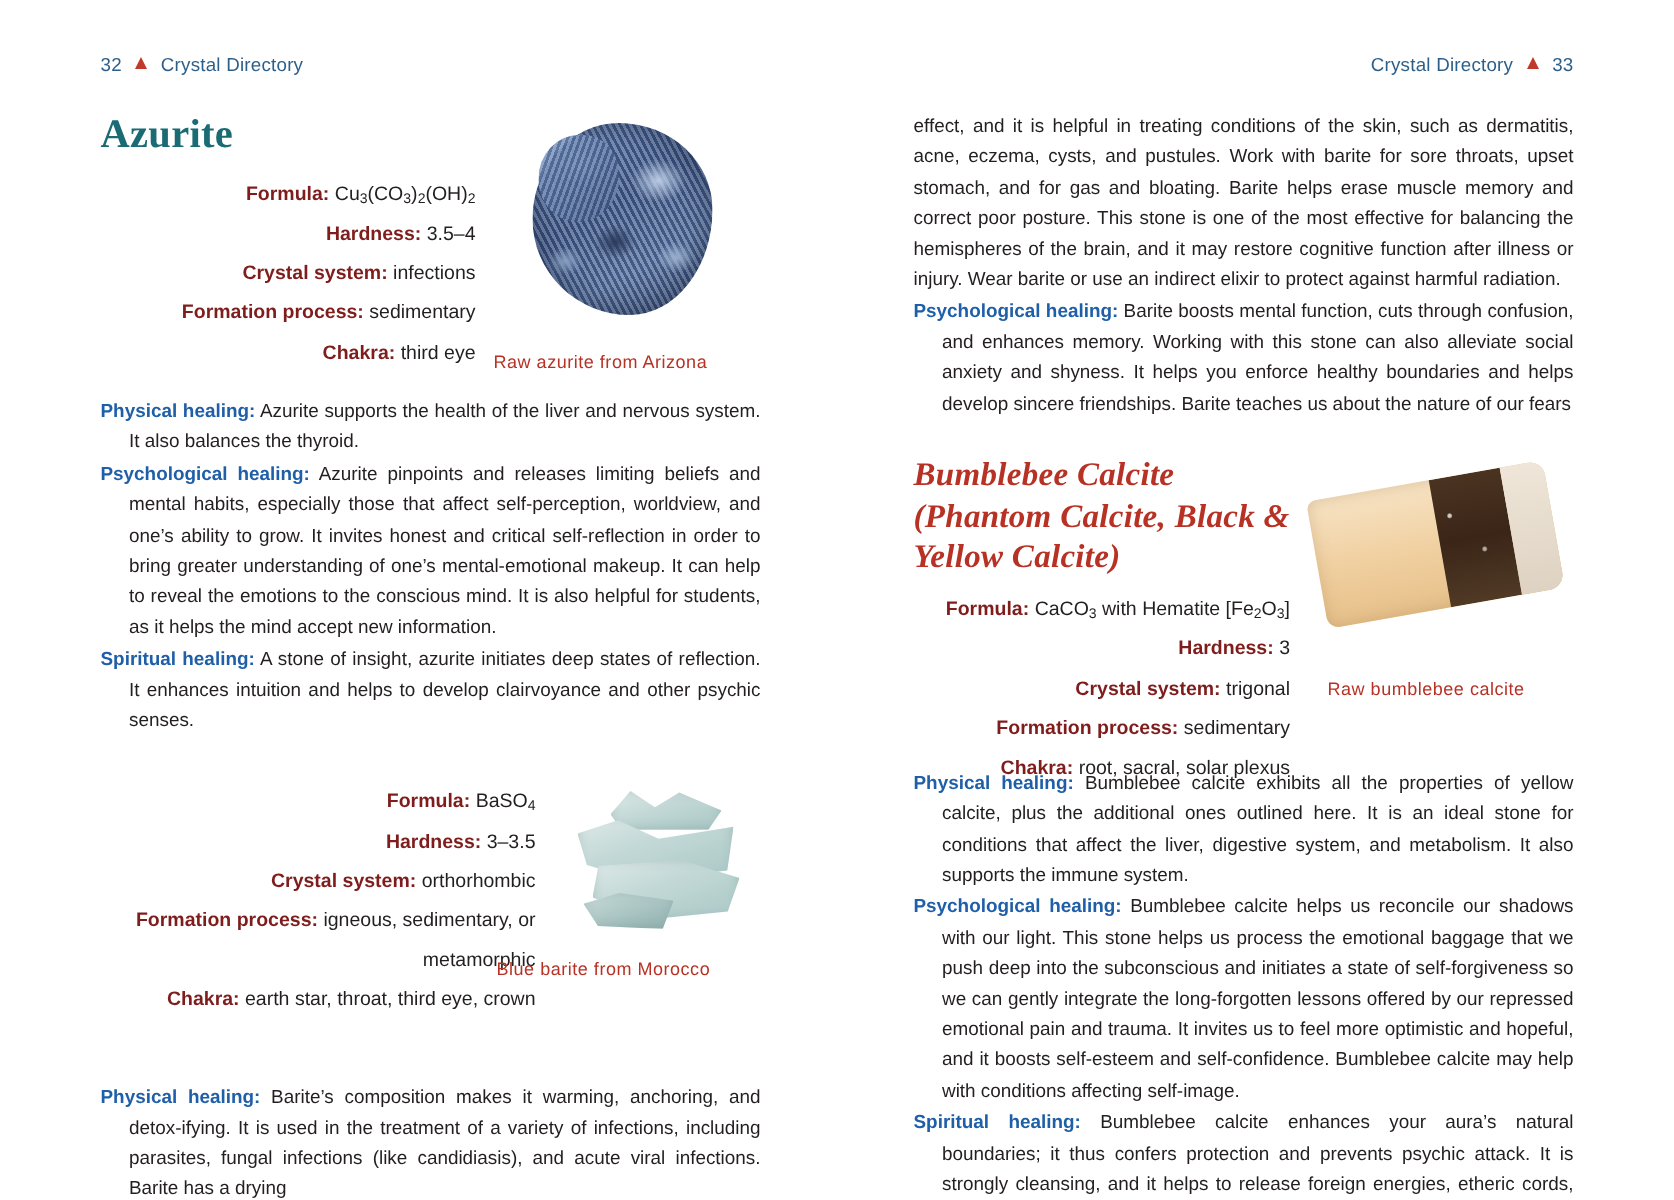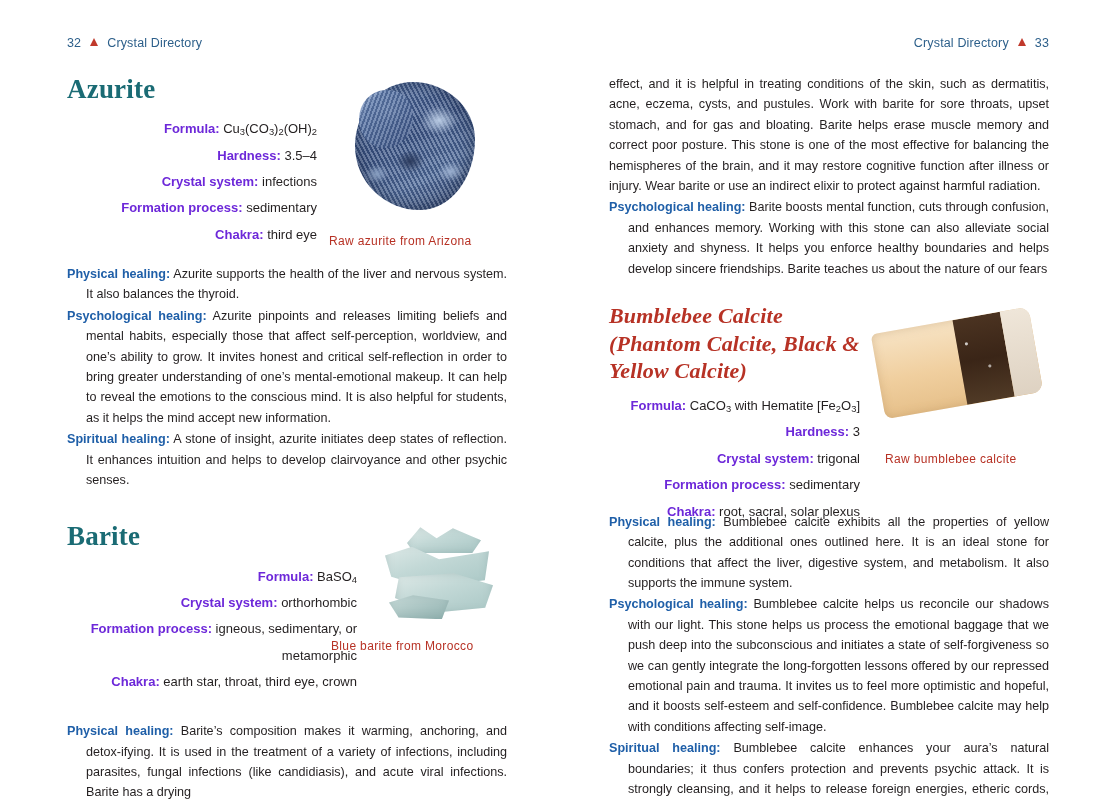--- a/index.html
+++ b/index.html
@@ -74,21 +74,21 @@
   }
 
   
   .specs {
     text-align: right;
     font-size: 13px;
     line-height: 2.03;
     color: #231f20;
   }
   .specs .k {
-    color: #6d28d9;
+    color: #7f1d1d;
     font-weight: bold;
   }
   .specs .row { white-space: normal; }
   .sub { font-size: 0.72em; vertical-align: -0.22em; }
 
   
   .fig { position: absolute; }
   .caption {
     position: absolute;
     font-size: 12px;
@@ -217,23 +217,23 @@
     <div class="spacer-sm"></div>
 
     <p class="body-p"><span class="lbl">Physical healing:</span><span> Azurite supports the health of the liver and nervous system. It also balances the thyroid.</span></p>
     <p class="body-p"><span class="lbl">Psychological healing:</span><span> Azurite pinpoints and releases limiting beliefs and mental habits, especially those that affect self-perception, worldview, and one’s ability to grow. It invites honest and critical self-reflection in order to bring greater understanding of one’s mental-emotional makeup. It can help to reveal the emotions to the conscious mind. It is also helpful for students, as it helps the mind accept new information.</span></p>
     <p class="body-p"><span class="lbl">Spiritual healing:</span><span> A stone of insight, azurite initiates deep states of reflection. It enhances intuition and helps to develop clairvoyance and other psychic senses.</span></p>
 
     <div class="spacer-lg"></div>
 
     <div style="position:relative;height:190px;">
       <div style="width:290px;">
-        <h2 class="stone-title">Barite</h2>
         <div class="specs">
           <div class="row"><span class="k">Formula:</span> <span>BaSO<span class="sub">4</span></span></div>
+          <div class="row"><span class="k">Hardness:</span> <span>3–3.5</span></div>
           <div class="row"><span class="k">Crystal system:</span> <span>orthorhombic</span></div>
           <div class="row"><span class="k">Formation process:</span> <span>igneous, sedimentary, or metamorphic</span></div>
           <div class="row"><span class="k">Chakra:</span> <span>earth star, throat, third eye, crown</span></div>
         </div>
       </div>
       <div class="fig barite" style="left:318px;top:6px;">
         <div class="blade" style="left:22px;top:0px;width:74px;height:26px;clip-path:polygon(0 60%,18% 0,40% 42%,62% 4%,100% 50%,88% 100%,10% 100%);"></div>
         <div class="blade" style="left:0px;top:16px;width:104px;height:44px;clip-path:polygon(0 28%,26% 8%,52% 36%,100% 18%,96% 84%,40% 100%,6% 76%);"></div>
         <div class="blade" style="left:10px;top:46px;width:98px;height:40px;clip-path:polygon(4% 10%,60% 0,100% 30%,92% 86%,34% 100%,0 62%);"></div>
         <div class="blade" style="left:4px;top:68px;width:60px;height:24px;clip-path:polygon(0 30%,40% 0,100% 22%,88% 100%,16% 92%);background:linear-gradient(160deg,#c9dcda,#8fb0ae);"></div>

